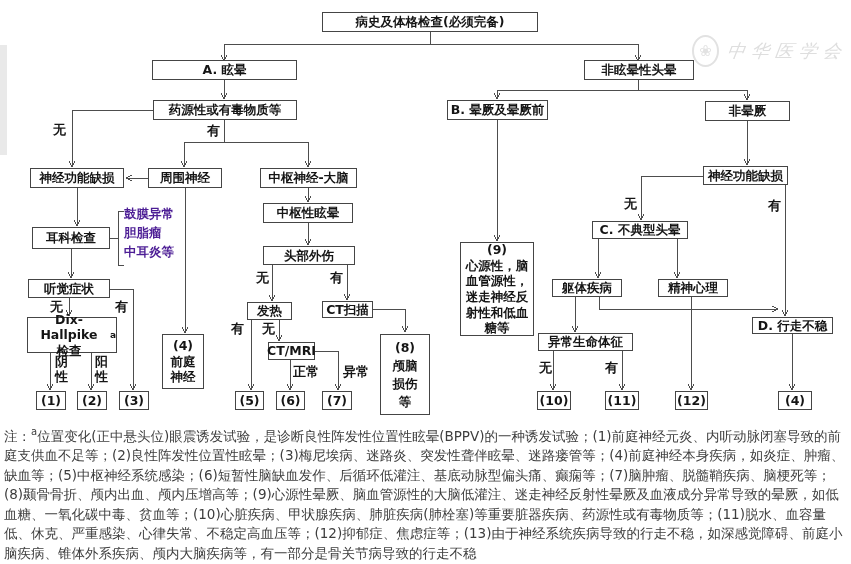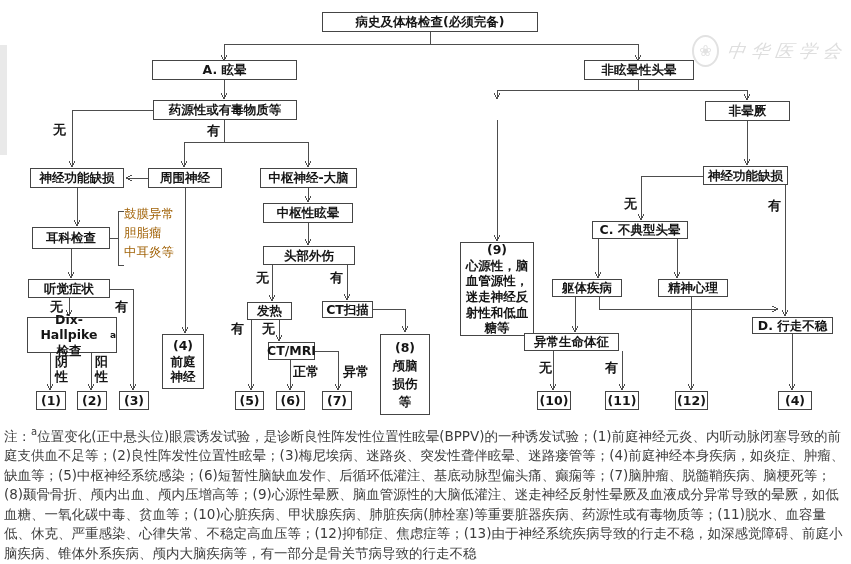--- a/index.html
+++ b/index.html
@@ -7,22 +7,22 @@
          font-family:"DejaVu Sans",sans-serif;}
   svg.wires{position:absolute;left:0;top:0;}
   .wires path{stroke:#4d4d4d;stroke-width:1;fill:none;shape-rendering:crispEdges;}
   .nd{position:absolute;border:1px solid #454545;background:#fff;color:#151515;
       display:flex;align-items:center;justify-content:center;text-align:center;
       font-size:12.5px;font-weight:bold;line-height:1.25;box-sizing:border-box;}
   .ml{white-space:pre-line;}
   .nd sup{font-size:9px;line-height:0;}
   .lb{position:absolute;font-size:13px;font-weight:bold;color:#151515;line-height:1.15;}
   .stack{width:15px;word-break:break-all;text-align:center;}
-  .bracket-text{position:absolute;left:124px;top:204px;font-size:12.5px;font-weight:normal;
-      color:#a16207;white-space:pre-line;line-height:19px;}
+  .bracket-text{position:absolute;left:124px;top:204px;font-size:12.5px;font-weight:bold;
+      color:#4c1d95;white-space:pre-line;line-height:19px;}
   #footnote{position:absolute;left:4px;top:422px;width:845px;margin:0;
       font-size:13.5px;line-height:19.6px;color:#3d3d3d;font-weight:normal;}
   #footnote sup{font-size:10px;}
   #watermark{position:absolute;left:692px;top:28px;width:155px;height:46px;color:#dcdcdc;
       display:flex;align-items:center;gap:8px;user-select:none;}
   #watermark .ring{width:28px;height:28px;border:2px solid #e2e2e2;border-radius:50%;
       display:flex;align-items:center;justify-content:center;font-size:15px;color:#e2e2e2;}
   #watermark .wtxt{font-size:18px;font-style:italic;letter-spacing:6px;color:#dedede;
       transform:skewX(-8deg);white-space:nowrap;}
   #edge-strip{position:absolute;left:0;top:45px;width:7px;height:110px;background:#e9e9e9;}
@@ -85,20 +85,21 @@
     <path marker-end="url(#arr)" d="M691,297 V389"></path>
     <path marker-end="url(#arr)" d="M792,334 V389"></path>
     <path marker-end="url(#arr)" d="M553,351 V389"></path>
     <path marker-end="url(#arr)" d="M622,351 V389"></path>
   </svg>
 
   <div class="nd" style="left:322px;top:12px;width:216px;height:20px">病史及体格检查(必须完备)</div>
   <div class="nd" style="left:152px;top:60px;width:145px;height:20px">A. 眩晕</div>
   <div class="nd" style="left:584px;top:60px;width:110px;height:20px">非眩晕性头晕</div>
   <div class="nd" style="left:153px;top:100px;width:144px;height:20px">药源性或有毒物质等</div>
+  <div class="nd" style="left:447px;top:100px;width:101px;height:20px">B. 晕厥及晕厥前</div>
   <div class="nd" style="left:705px;top:101px;width:85px;height:20px">非晕厥</div>
   <div class="nd" style="left:30px;top:168px;width:94px;height:20px">神经功能缺损</div>
   <div class="nd" style="left:148px;top:168px;width:74px;height:20px">周围神经</div>
   <div class="nd" style="left:260px;top:168px;width:97px;height:20px">中枢神经-大脑</div>
   <div class="nd" style="left:703px;top:166px;width:85px;height:19px">神经功能缺损</div>
   <div class="nd" style="left:32px;top:227px;width:78px;height:22px">耳科检查</div>
   <div class="nd" style="left:263px;top:203px;width:90px;height:20px">中枢性眩晕</div>
   <div class="nd" style="left:592px;top:221px;width:96px;height:18px">C. 不典型头晕</div>
   <div class="nd" style="left:28px;top:279px;width:82px;height:19px">听觉症状</div>
   <div class="nd" style="left:263px;top:246px;width:92px;height:19px">头部外伤</div>
@@ -119,21 +120,21 @@
   <div class="nd" style="left:322px;top:301px;width:51px;height:17px">CT扫描</div>
   <div class="nd" style="left:752px;top:317px;width:81px;height:17px">D. 行走不稳</div>
   <div class="nd" style="left:268px;top:342px;width:47px;height:18px">CT/MRI</div>
   <div class="nd ml" style="left:162px;top:334px;width:42px;height:55px">(4)
 前庭
 神经</div>
   <div class="nd ml" style="left:380px;top:334px;width:50px;height:81px;line-height:18px">(8)
 颅脑
 损伤
 等</div>
-  <div class="nd" style="left:524px;top:333px;width:95px;height:18px">异常生命体征</div>
+  <div class="nd" style="left:538px;top:333px;width:95px;height:18px">异常生命体征</div>
   <div class="nd" style="left:36px;top:391px;width:30px;height:19px">(1)</div>
   <div class="nd" style="left:77px;top:391px;width:30px;height:19px">(2)</div>
   <div class="nd" style="left:119px;top:391px;width:30px;height:19px">(3)</div>
   <div class="nd" style="left:235px;top:391px;width:29px;height:19px">(5)</div>
   <div class="nd" style="left:276px;top:391px;width:29px;height:19px">(6)</div>
   <div class="nd" style="left:322px;top:391px;width:30px;height:19px">(7)</div>
   <div class="nd" style="left:537px;top:391px;width:34px;height:19px">(10)</div>
   <div class="nd" style="left:605px;top:391px;width:34px;height:19px">(11)</div>
   <div class="nd" style="left:675px;top:391px;width:33px;height:19px">(12)</div>
   <div class="nd" style="left:778px;top:391px;width:34px;height:19px">(4)</div>

